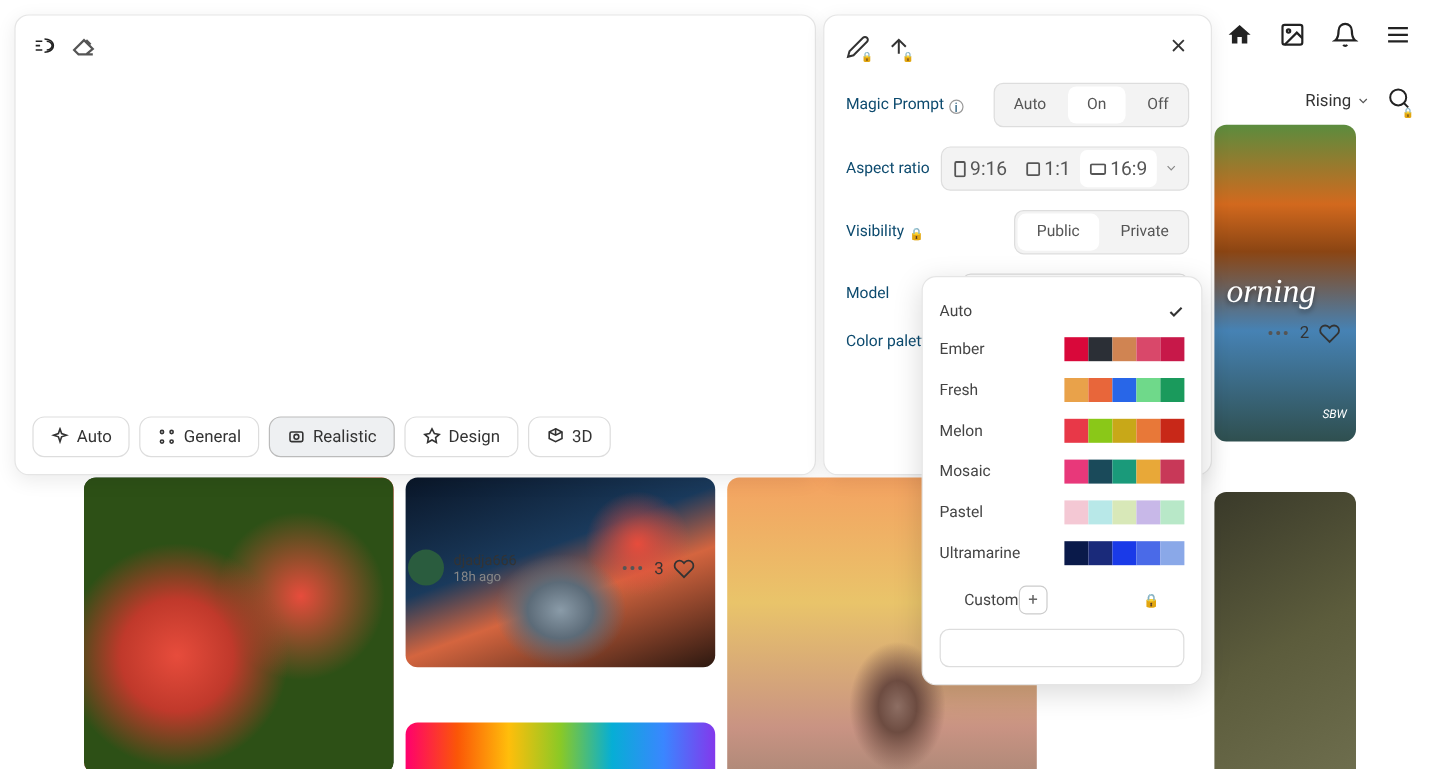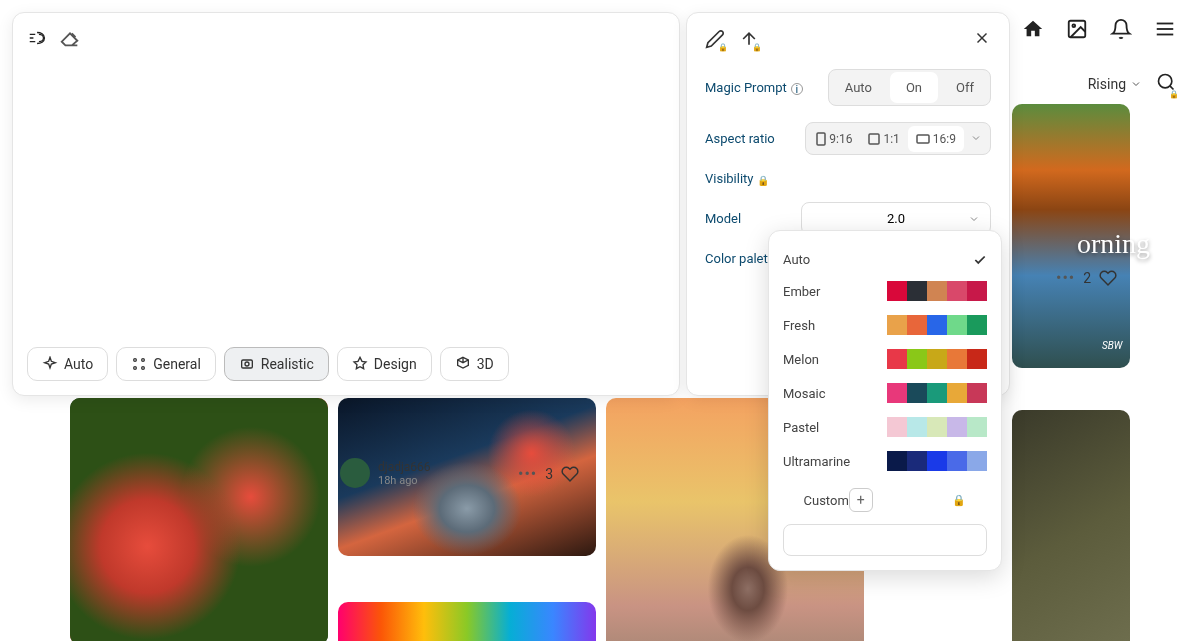--- a/index.html
+++ b/index.html
@@ -23,21 +23,21 @@
 .sp-icon{width:20px;height:20px;cursor:pointer;position:relative}
 .lock-sub{position:absolute;bottom:-3px;right:-3px;font-size:8px}
 .close-x{width:18px;height:18px;cursor:pointer}
 .row{display:flex;align-items:center;justify-content:space-between;margin-bottom:16px}
 .lbl{font-size:13px;color:#0c4a6e;display:flex;align-items:flex-end;gap:4px}
 .seg{display:flex;border:1px solid #ddd;border-radius:8px;overflow:hidden;background:#f3f3f3}
 .seg-btn{padding:8px 16px;font-size:13px;cursor:pointer;color:#555;border:none;background:transparent}
 .seg-btn.act{background:#fff;border-radius:7px;margin:2px}
 .seg-btn:not(.act){margin:2px 0}
 .ar-seg{display:flex;align-items:center;border:1px solid #ddd;border-radius:8px;background:#f3f3f3;padding:2px}
-.ar-btn{display:flex;align-items:center;gap:3px;padding:6px 8px;font-size:12px;cursor:pointer;color:#555;border-radius:6px}
+.ar-btn{display:flex;align-items:center;gap:3px;padding:6px 8px;font-size:16px;cursor:pointer;color:#555;border-radius:6px}
 .ar-btn.act{background:#fff}
 .ar-chev{padding:4px 6px;cursor:pointer}
 .model-sel{width:190px;border:1px solid #ddd;border-radius:8px;padding:8px 12px;font-size:13px;display:flex;justify-content:center;align-items:center;position:relative;cursor:pointer}
 .model-sel .chev{position:absolute;right:10px}
 .palette-dd{position:absolute;top:230px;left:768px;width:234px;background:#fff;border:1px solid #e5e5e5;border-radius:12px;box-shadow:0 6px 24px rgba(0,0,0,0.15);padding:14px;z-index:10}
 .pd-row{display:flex;align-items:center;justify-content:space-between;padding:7px 0;cursor:pointer}
 .pd-name{font-size:13px;color:#444}
 .swatches{display:flex;gap:0}
 .sw{width:20px;height:20px}
 .check{width:14px;height:14px}
@@ -58,21 +58,21 @@
 .post-meta{position:absolute;top:458px;left:340px;display:flex;align-items:center;gap:8px;z-index:1}
 .avatar{width:30px;height:30px;border-radius:50%;background:#2a5c3e}
 .meta-txt{font-size:12px;color:#333}
 .meta-txt .t{color:#888;font-size:11px}
 .post-actions{position:absolute;display:flex;align-items:center;gap:8px}
 .pa1{top:464px;left:518px}
 .pa2{top:268px;left:1056px}
 .dots{cursor:pointer;font-size:16px;color:#555;letter-spacing:1px}
 .like-n{font-size:14px;color:#333}
 .heart{width:18px;height:18px}
-.morning-txt{position:absolute;top:124px;left:1007px;font-family:cursive;font-size:28px;color:#fff;text-shadow:0 2px 4px rgba(0,0,0,0.4);z-index:0}
+.morning-txt{position:absolute;top:124px;left:952px;font-family:cursive;font-size:28px;color:#fff;font-style:italic;text-shadow:0 2px 4px rgba(0,0,0,0.4);z-index:0}
 .sbw{position:absolute;top:236px;left:1032px;font-size:10px;color:#fff;font-style:italic;z-index:0}
 </style>
 </head>
 <body>
 
 <div class="gallery">
   <div class="thumb t5"></div>
   <div class="morning-txt">orning</div>
   <div class="sbw">SBW</div>
   <div class="thumb t6"></div>
@@ -248,20 +248,24 @@
             <polyline points="6 9 12 15 18 9"></polyline>
           </svg></div>
       </div>
   </div>
 
   <div class="row">
     <div class="lbl">
         <span>Visibility</span> 
         <span style="font-size:10px">🔒</span>
       </div>
+    <div class="seg" id="vis-seg">
+        <div class="seg-btn act">Public</div>
+        <div class="seg-btn">Private</div>
+      </div>
   </div>
 
   <div class="row">
     <div class="lbl">Model</div>
     <div class="model-sel">
       <span>2.0</span>
       <svg class="chev" width="12" height="12" viewBox="0 0 24 24" fill="none" stroke="#888" stroke-width="2">
           <polyline points="6 9 12 15 18 9"></polyline>
         </svg>
     </div>

